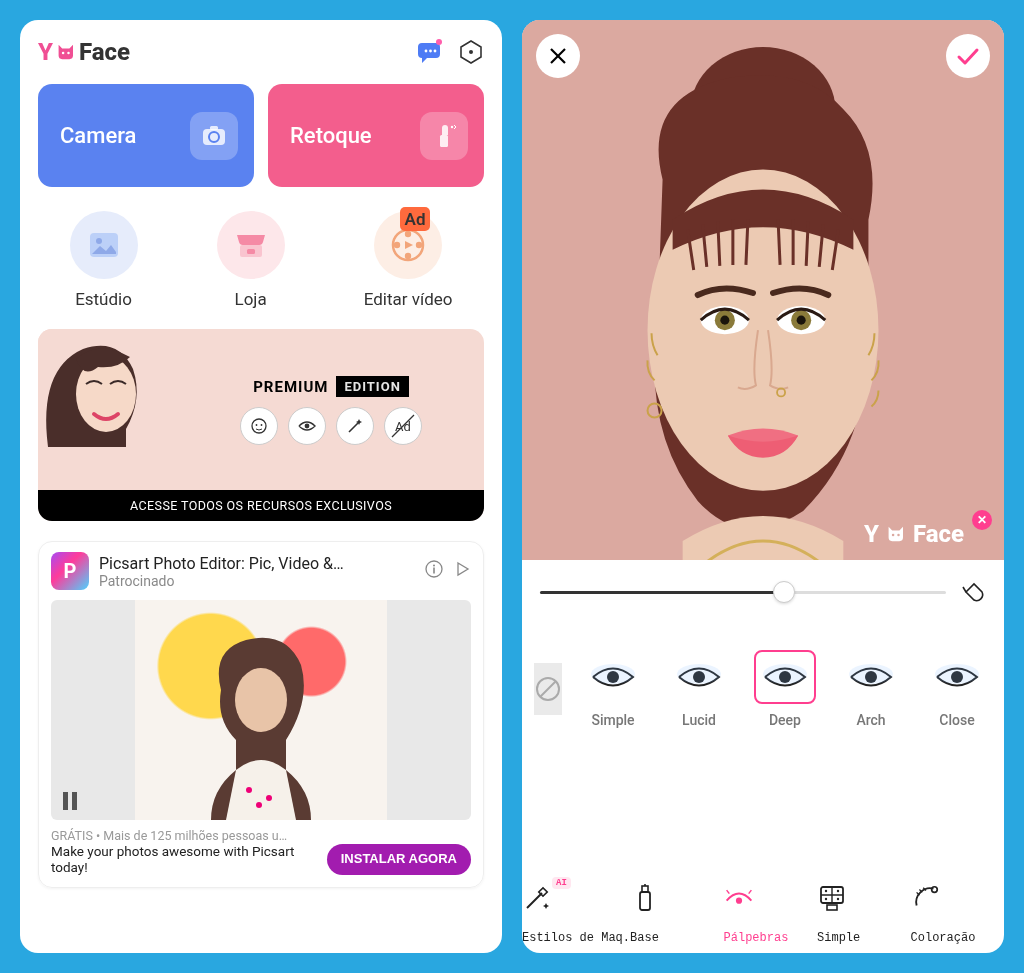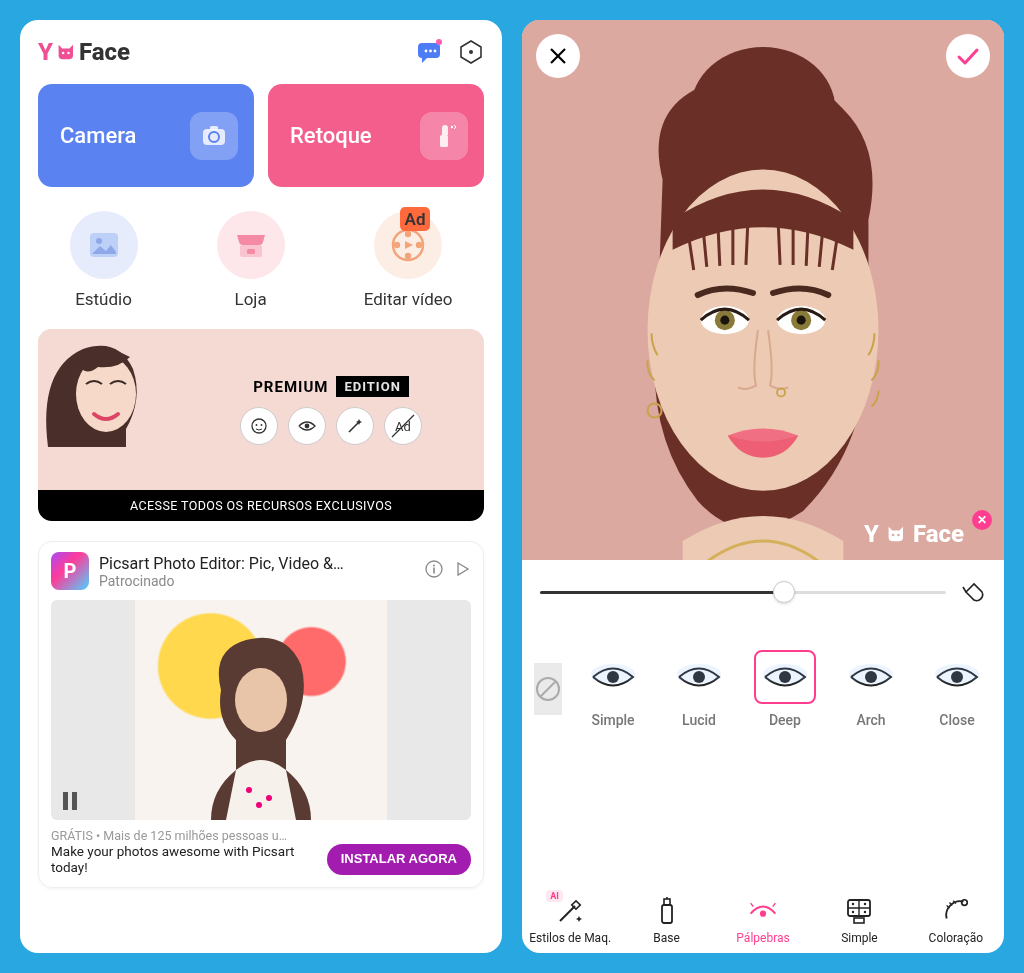--- a/index.html
+++ b/index.html
@@ -177,21 +177,21 @@
     width:62px; height:54px; border-radius:8px; display:flex; align-items:center; justify-content:center;
     background:transparent;
   }
   .style-cell.selected .style-eye { border:2px solid #ff3e8f; }
   .style-label { font-size:14px; color:#777; font-weight:500;}
 
   .bottom-tabs {
     margin-top:auto; display:flex; justify-content:space-around; align-items:flex-end;
     padding:10px 0 8px; border-top:0;
   }
-  .tab { display:flex; flex-direction:column; align-items:center; gap:5px; position:relative; flex:1;}
+  .tab { display:flex; flex-direction:column; align-items:flex-start; gap:18px; position:relative; flex:1;font-family:Liberation Mono, monospace;}
   .tab-icon { width:30px; height:30px; display:flex; align-items:center; justify-content:center;}
   .tab-label { font-size:12px; color:#222; white-space:nowrap;}
   .tab.active .tab-label { color:#ff3e8f; }
   .ai-badge {
     position:absolute; top:-6px; left:50%; transform:translateX(-24px);
     background:#ffe7f0; color:#ff3e8f; font-size:9px; font-weight:700;
     padding:1px 4px; border-radius:4px;
   }
 </style>
 </head>

